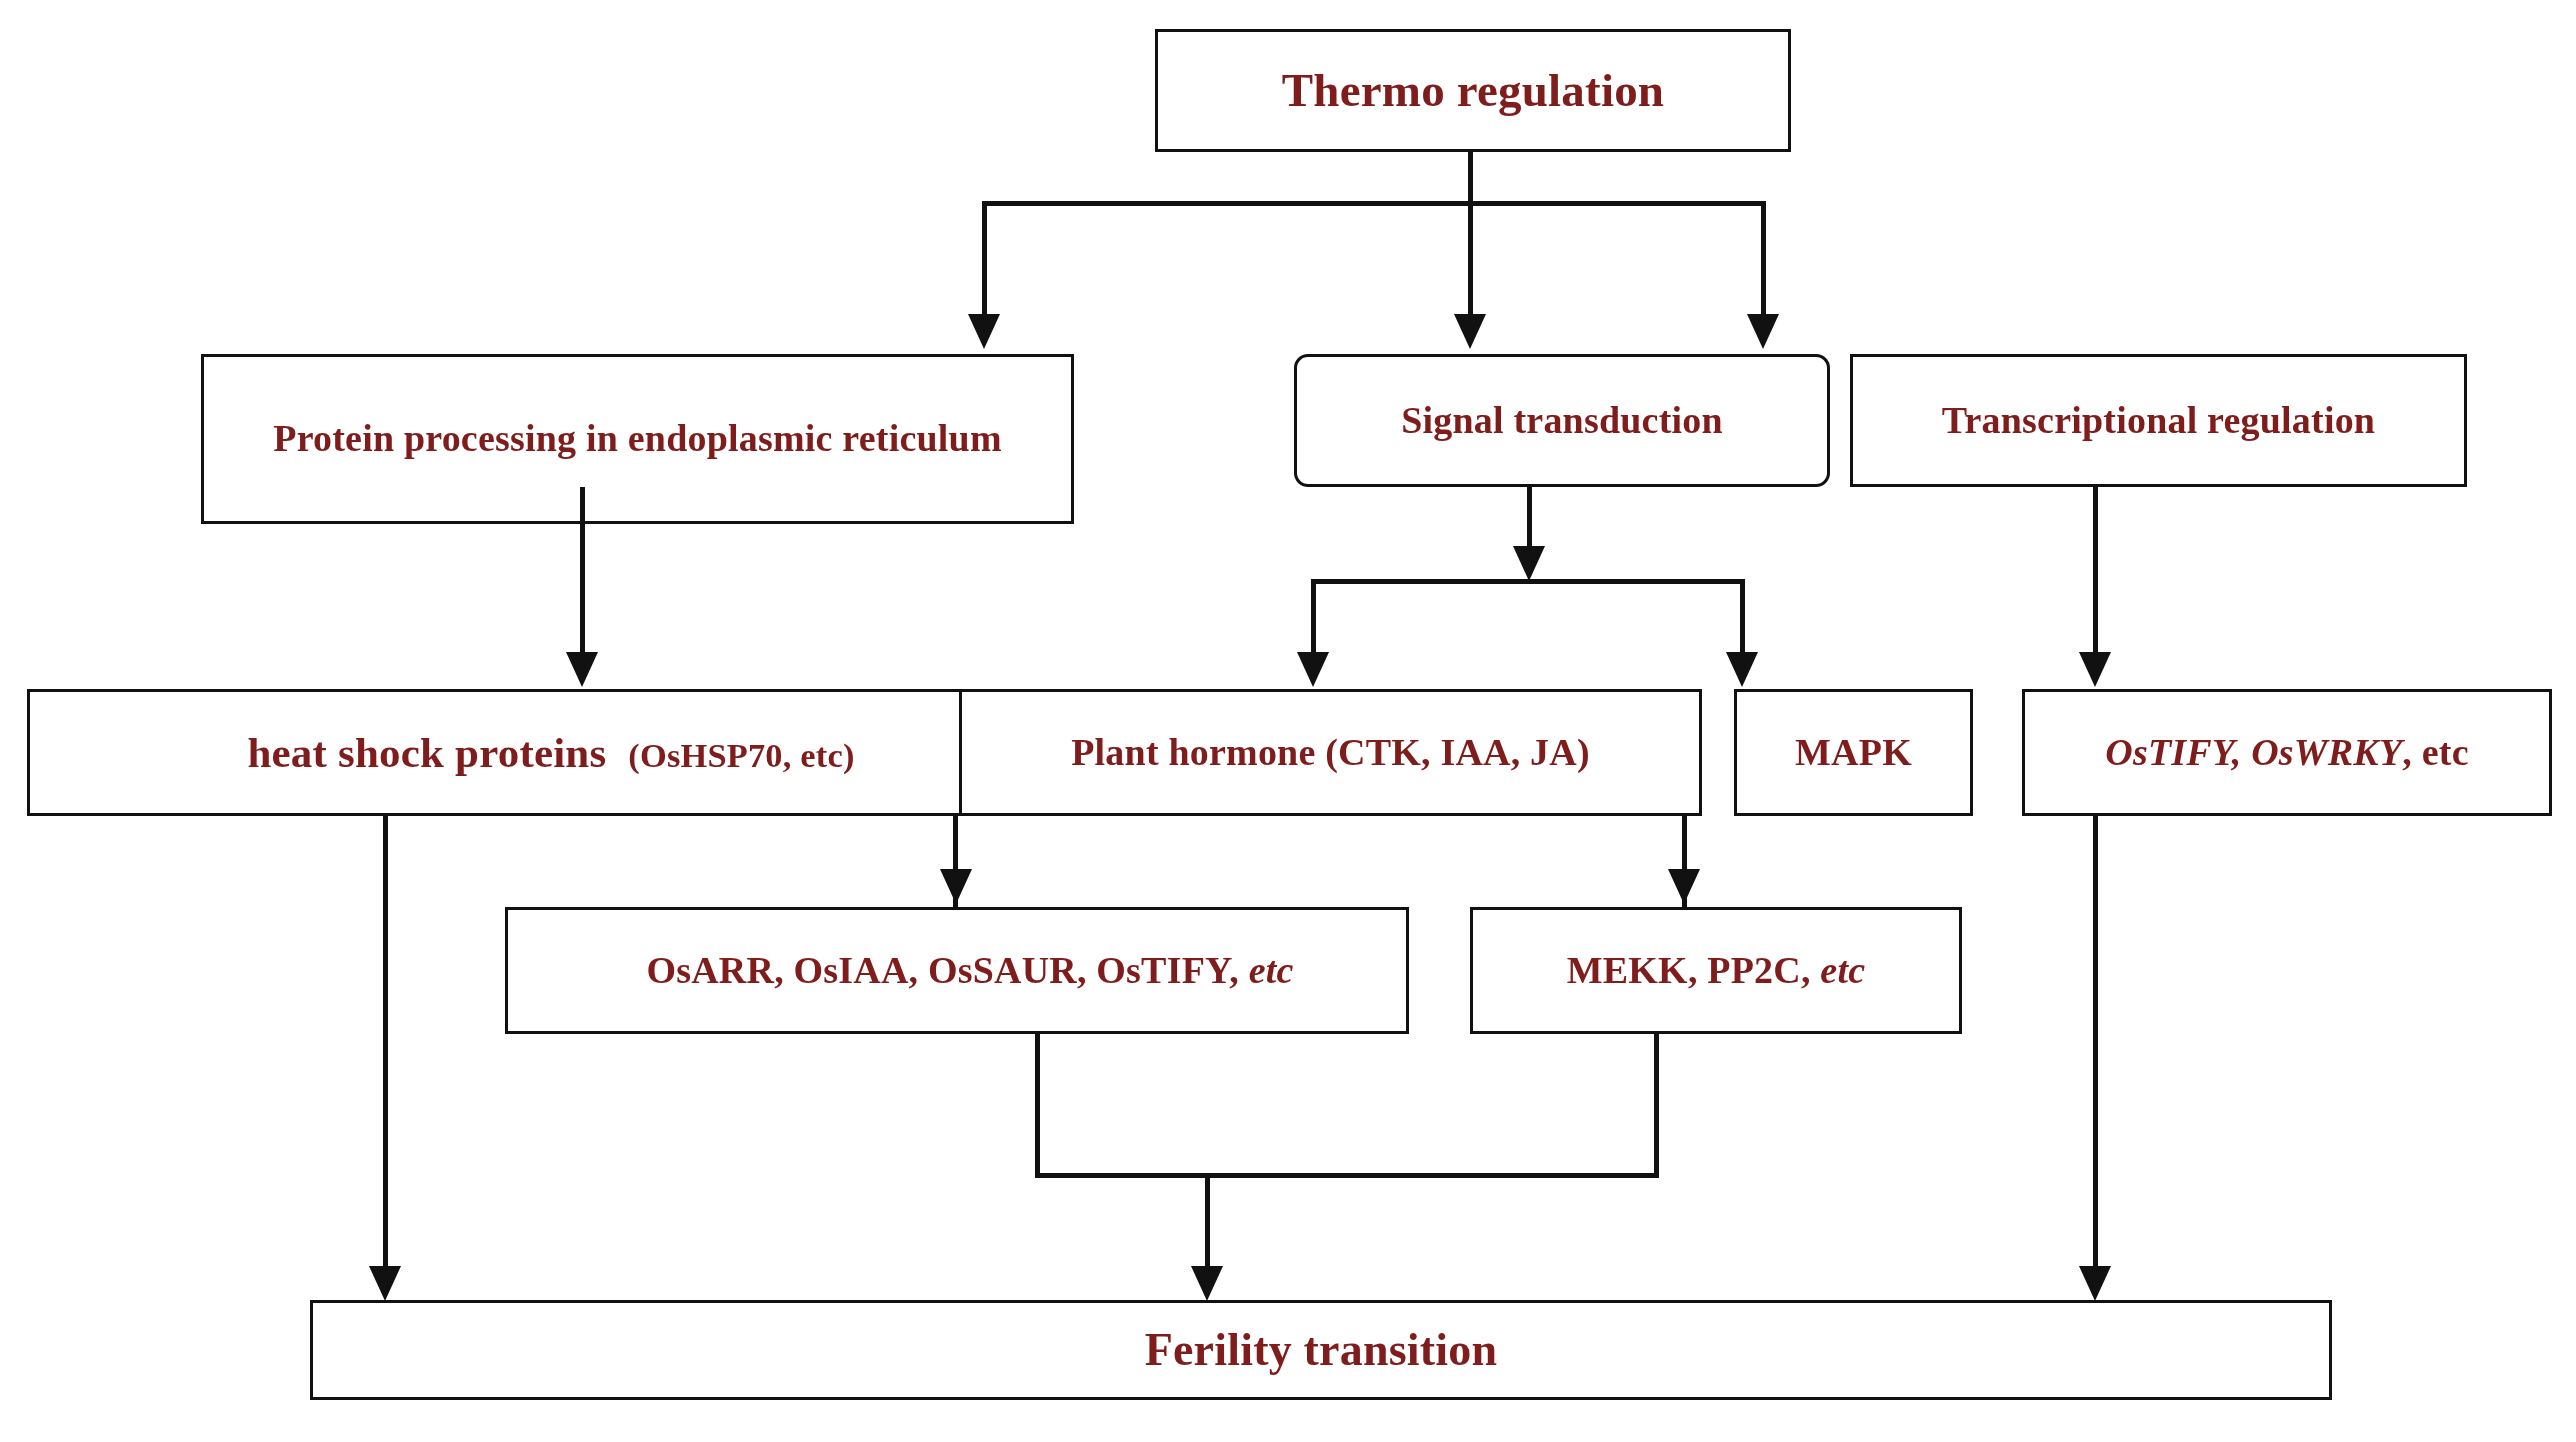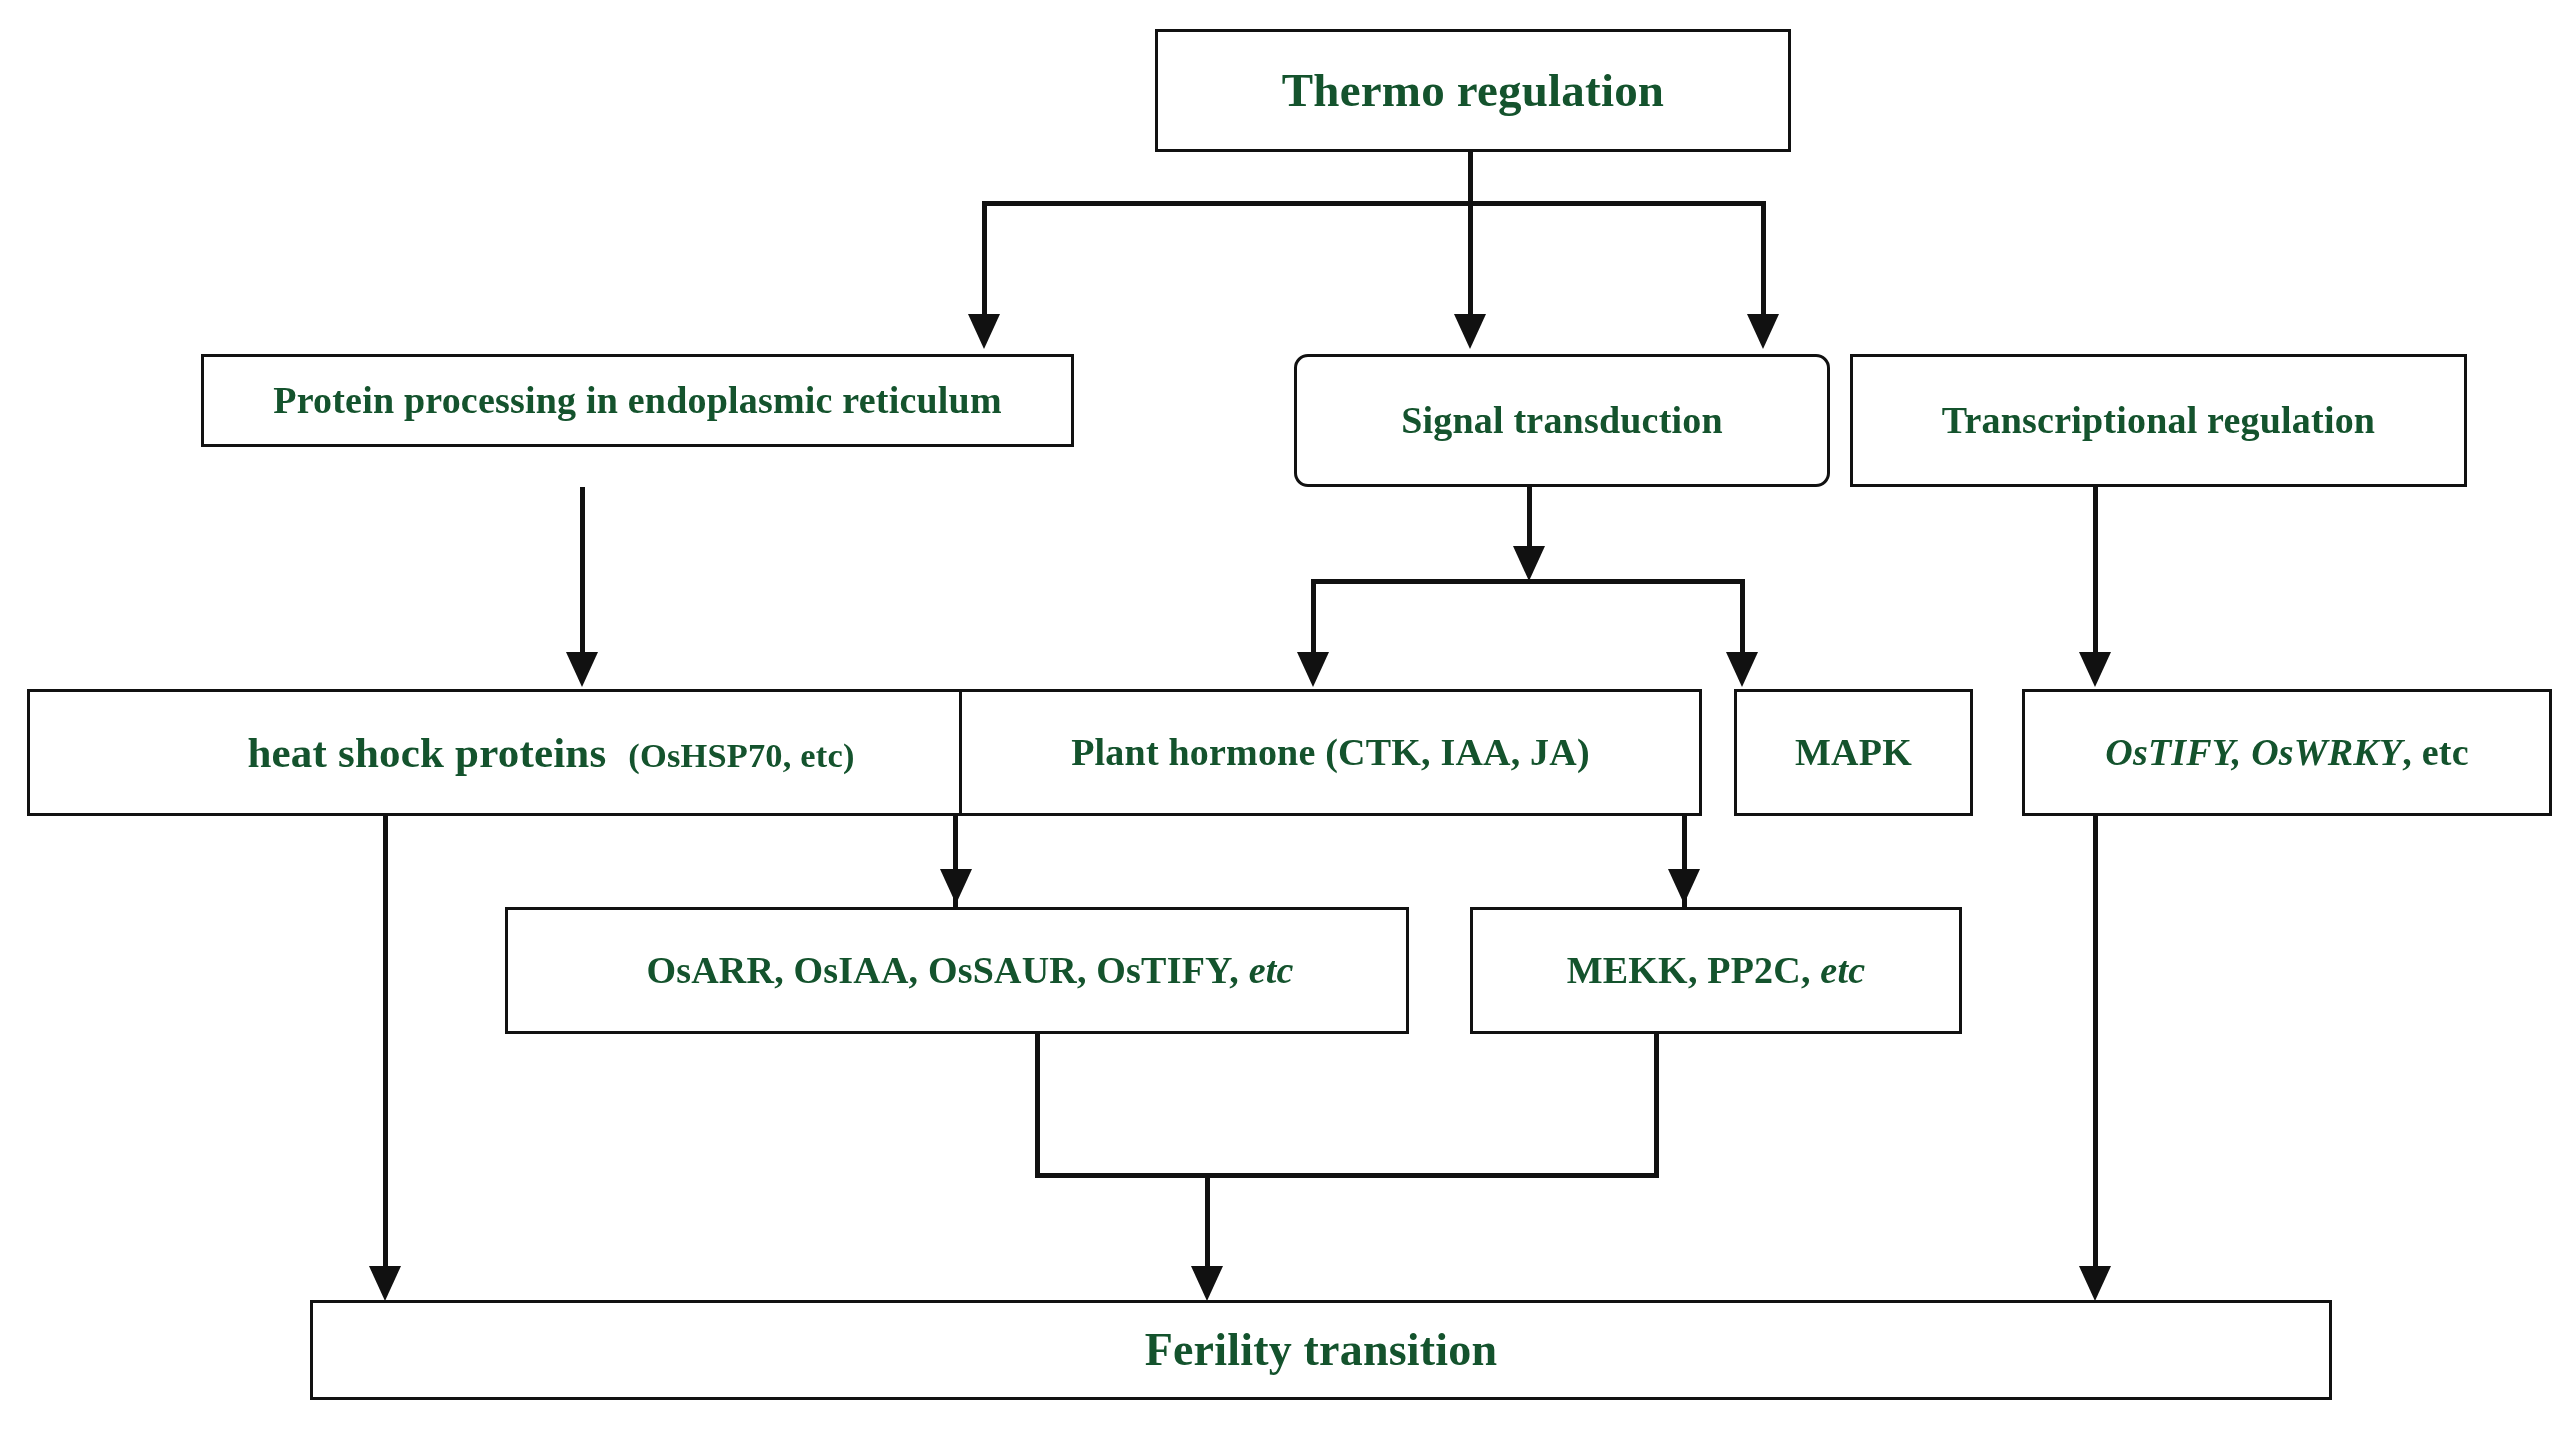--- a/index.html
+++ b/index.html
@@ -17,33 +17,33 @@
   }
   .node {
     position: absolute;
     box-sizing: border-box;
     border: 3.8px solid #111111;
     background: #ffffff;
     display: flex;
     align-items: center;
     justify-content: center;
     text-align: center;
-    color: #14532d;
+    color: #7f1d1d;
     font-weight: bold;
     line-height: 1.05;
     letter-spacing: 0.2px;
     white-space: nowrap;
   }
   .node .label { display: inline-block; }
   .it { font-style: italic; }
   .sm { font-size: 0.80em; }
 
   
   #n-thermo      { left: 1155px; top: 29px;   width: 636px;  height: 123px; font-size: 47px; }
-  #n-protein     { left: 201px;  top: 354px;  width: 873px; height: 93px; font-size: 38px; text-align: center; }
+  #n-protein     { left: 201px;  top: 354px;  width: 873px; height: 170px; font-size: 38px; text-align: center; }
   #n-signal      { left: 1294px; top: 354px;  width: 536px;  height: 133px; font-size: 38px; border-radius: 14px; }
   #n-transcript  { left: 1850px; top: 354px;  width: 617px;  height: 133px; font-size: 38px; }
   #n-hsp         { left: 27px;   top: 689px;  width: 1048px; height: 127px; font-size: 43px; }
   #n-hormone     { left: 959px; top: 689px;  width: 743px;  height: 127px; font-size: 38px; }
   #n-mapk        { left: 1734px; top: 689px;  width: 239px;  height: 127px; font-size: 38px; }
   #n-ostify      { left: 2022px; top: 689px;  width: 530px;  height: 127px; font-size: 38px; }
   #n-osarr       { left: 505px;  top: 907px; width: 904px; height: 127px; font-size: 38px; padding-left: 26px; }
   #n-mekk        { left: 1438px; top: 907px; width: 492px;  height: 127px; font-size: 38px; margin-left: 32px; }
   #n-ferility    { left: 310px;  top: 1300px; width: 2022px; height: 100px; font-size: 46px; }
 

